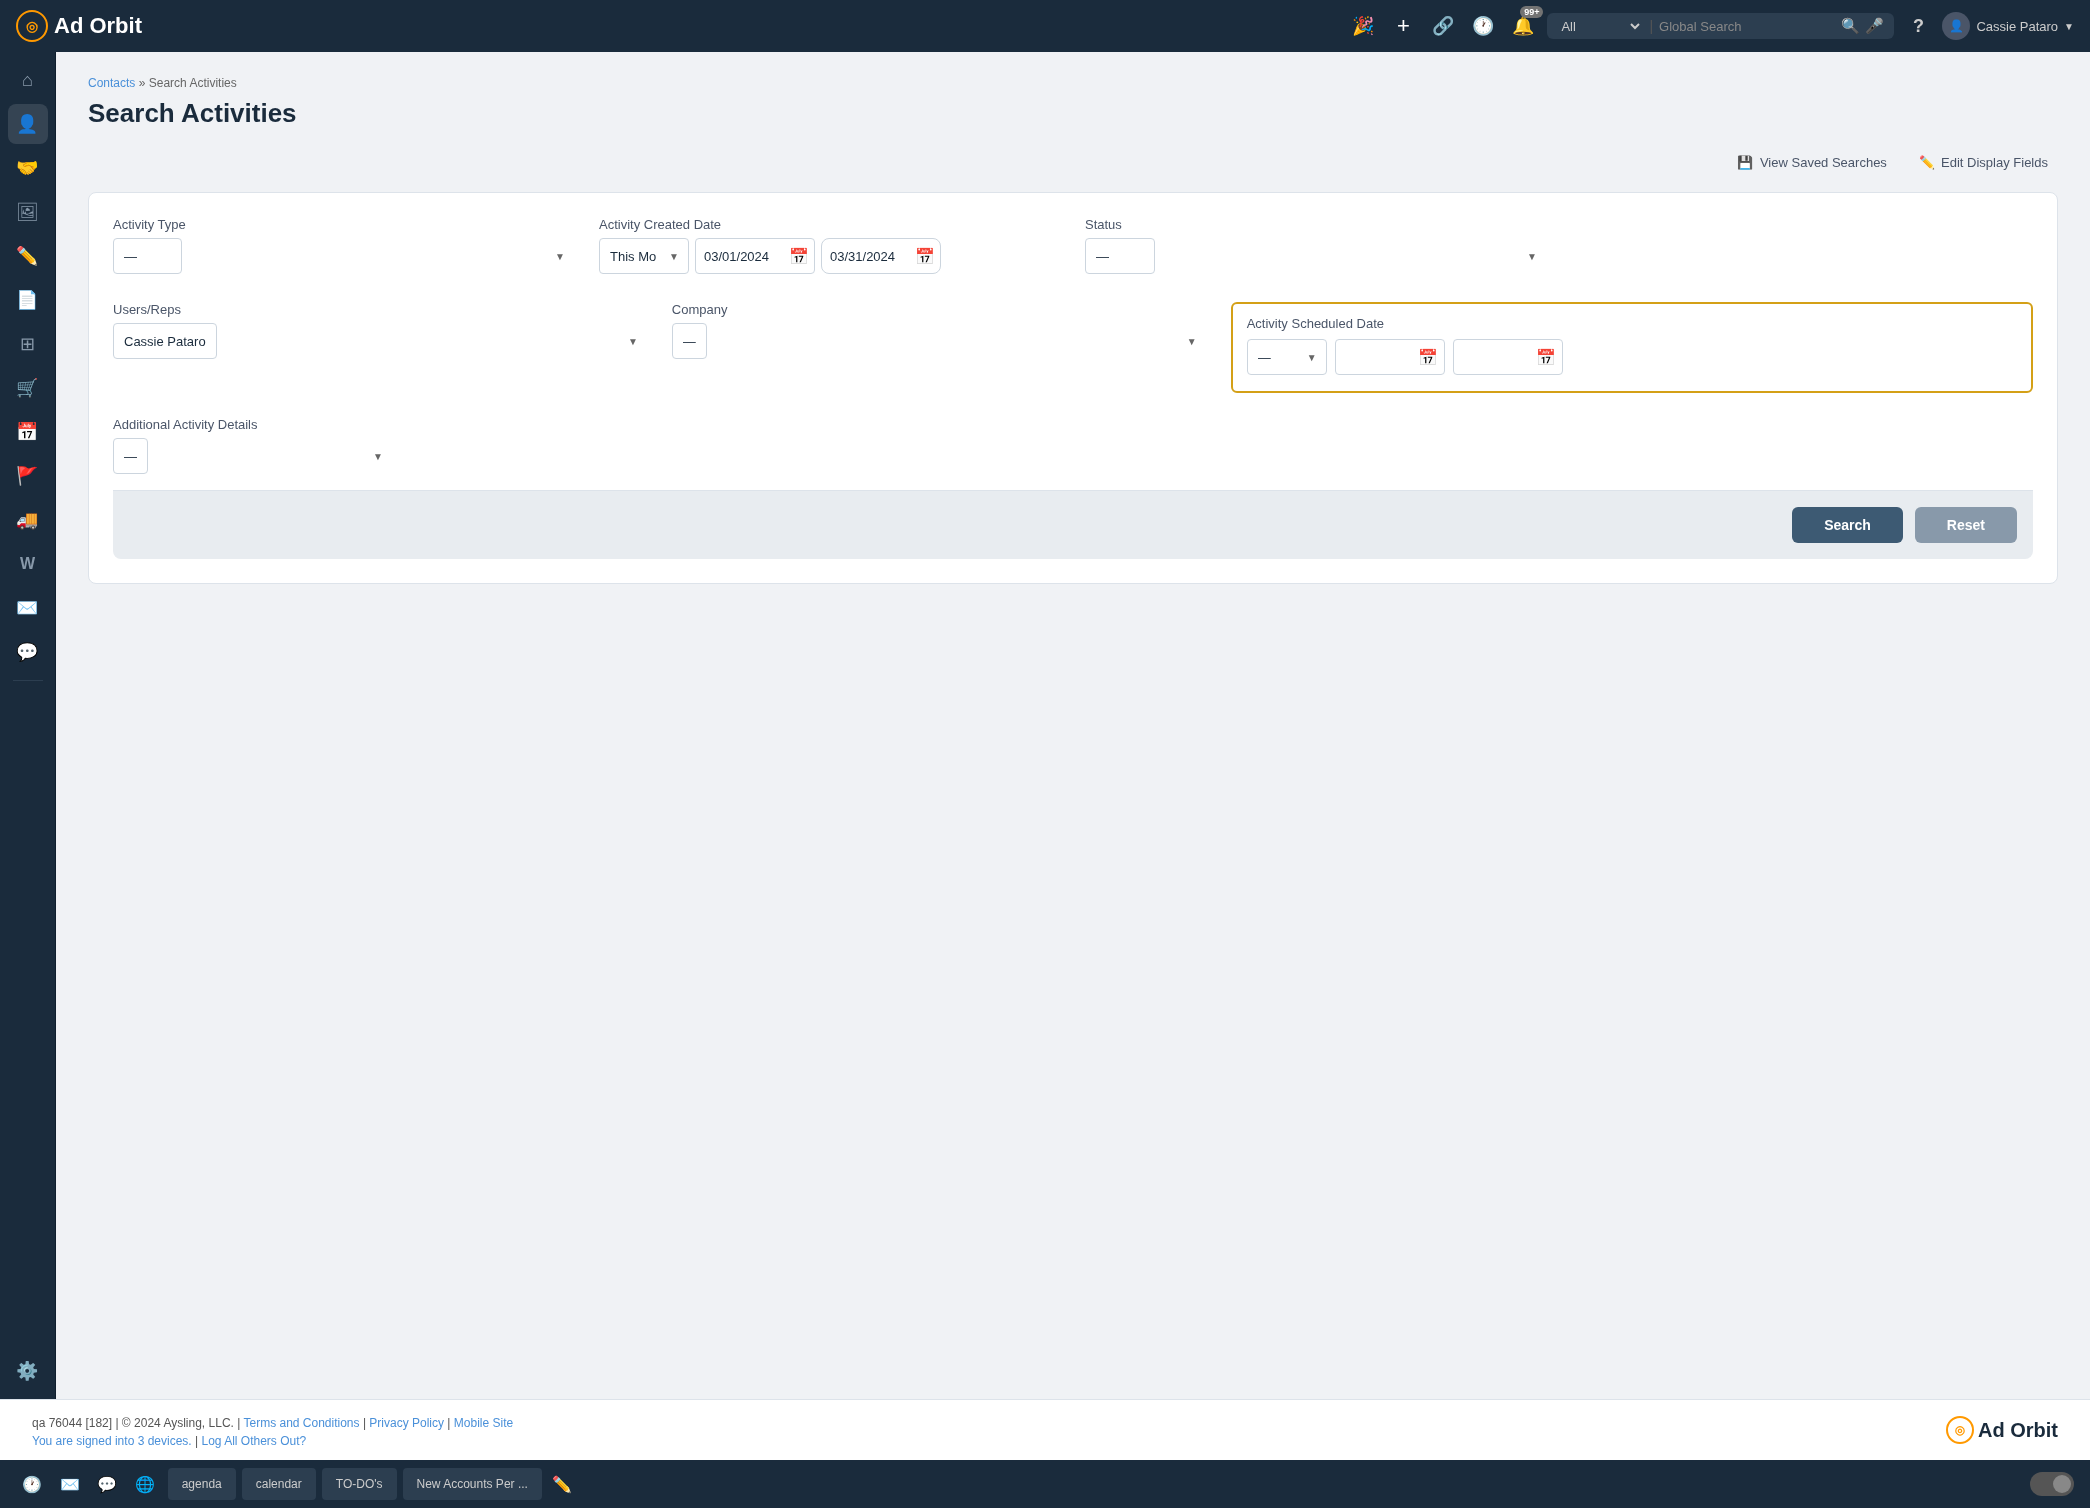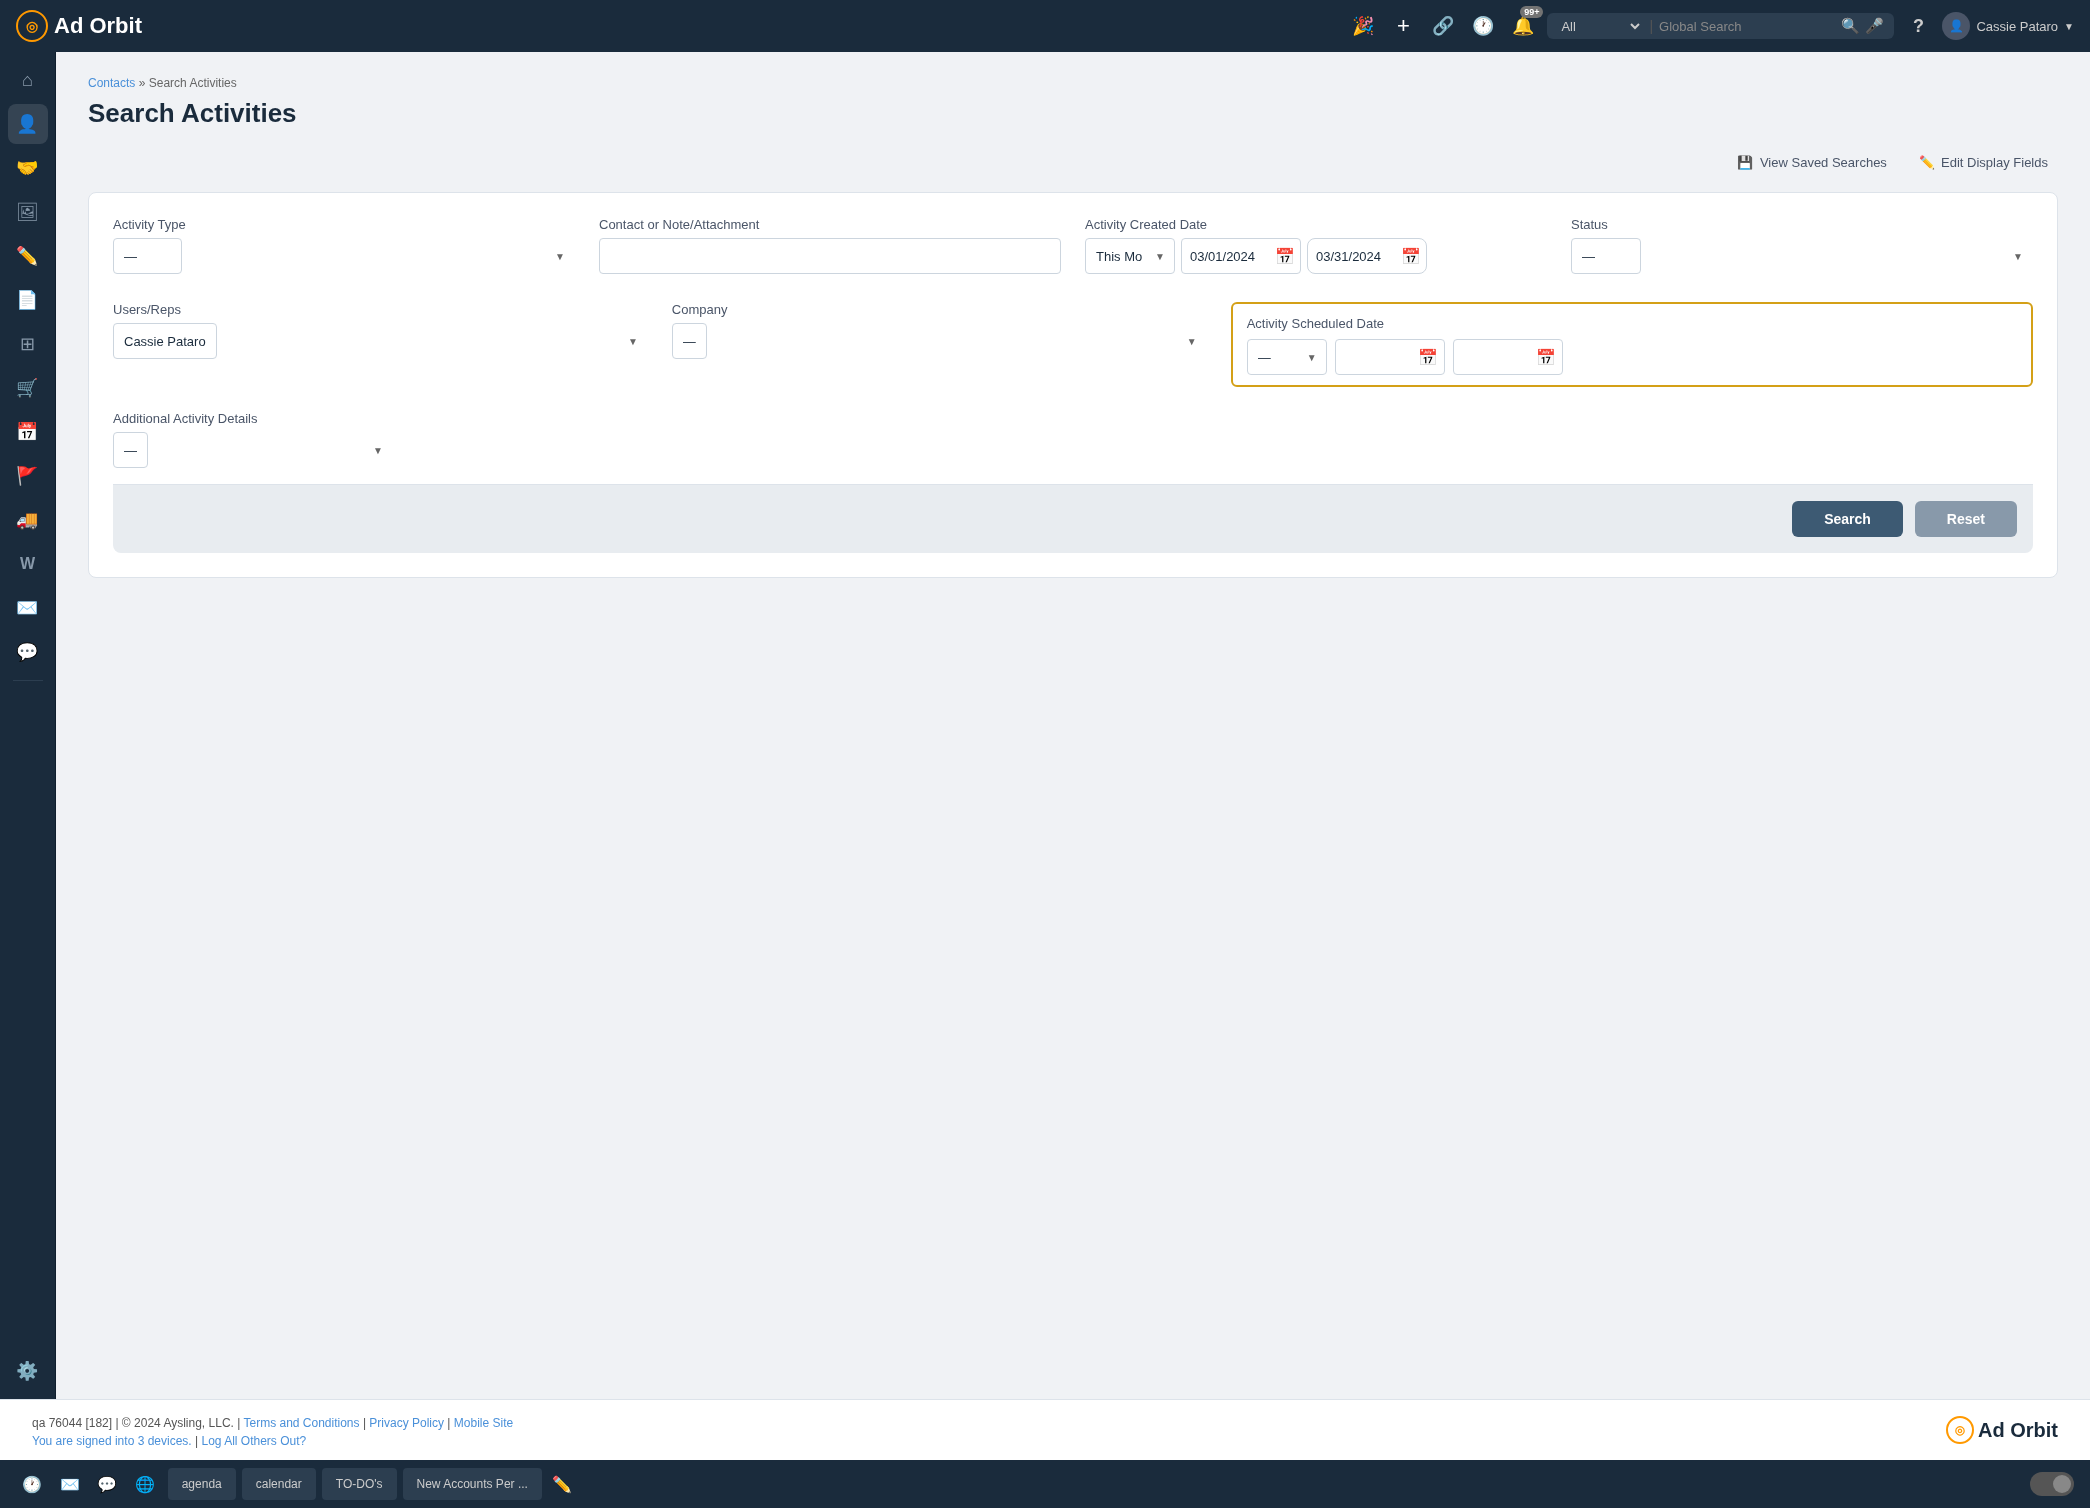--- a/index.html
+++ b/index.html
@@ -140,21 +140,21 @@
     .date-input-wrap { position: relative; display: flex; align-items: center; }
     .date-input-wrap input {
       border: 1px solid #ccd5de; border-radius: 4px; padding: 7px 32px 7px 10px;
       font-size: 13px; background: #fff; color: #1a2b3c; outline: none; height: 36px; width: 130px;
     }
     .date-cal-btn {
       position: absolute; right: 6px; background: none; border: none; cursor: pointer;
       color: #5a7a9a; font-size: 16px;
     }
     .scheduled-date-container {
-      border: 2px solid #d4a017; border-radius: 6px; padding: 12px 14px 10px;
+      border: 2px solid #d4a017; border-radius: 6px; padding: 12px 14px 16px;
       position: relative;
     }
     .scheduled-date-label {
       font-size: 13px; color: #4a5568; font-weight: 500; margin-bottom: 8px;
     }
     .scheduled-date-row { display: flex; align-items: center; gap: 8px; }
 
     
     .search-actions {
       background: #e8ecf0; border-radius: 0 0 8px 8px; padding: 16px;
@@ -299,24 +299,20 @@
               <option>—</option>
               <option>Call</option>
               <option>Email</option>
               <option>Meeting</option>
               <option>Note</option>
               <option>Task</option>
             </select>
           </div>
         </div>
 
-        <div class="form-group">
-          <label class="form-label">Contact or Note/Attachment</label>
-          <input type="text" class="form-control" style="">
-        </div>
 
         <div class="form-group">
           <label class="form-label">Activity Created Date</label>
           <div class="date-group">
             <div class="select-wrap">
               <select class="form-control" style="width:90px;">
                 <option>This Mo</option>
                 <option>Last Month</option>
                 <option>This Year</option>
                 <option>Custom</option>

